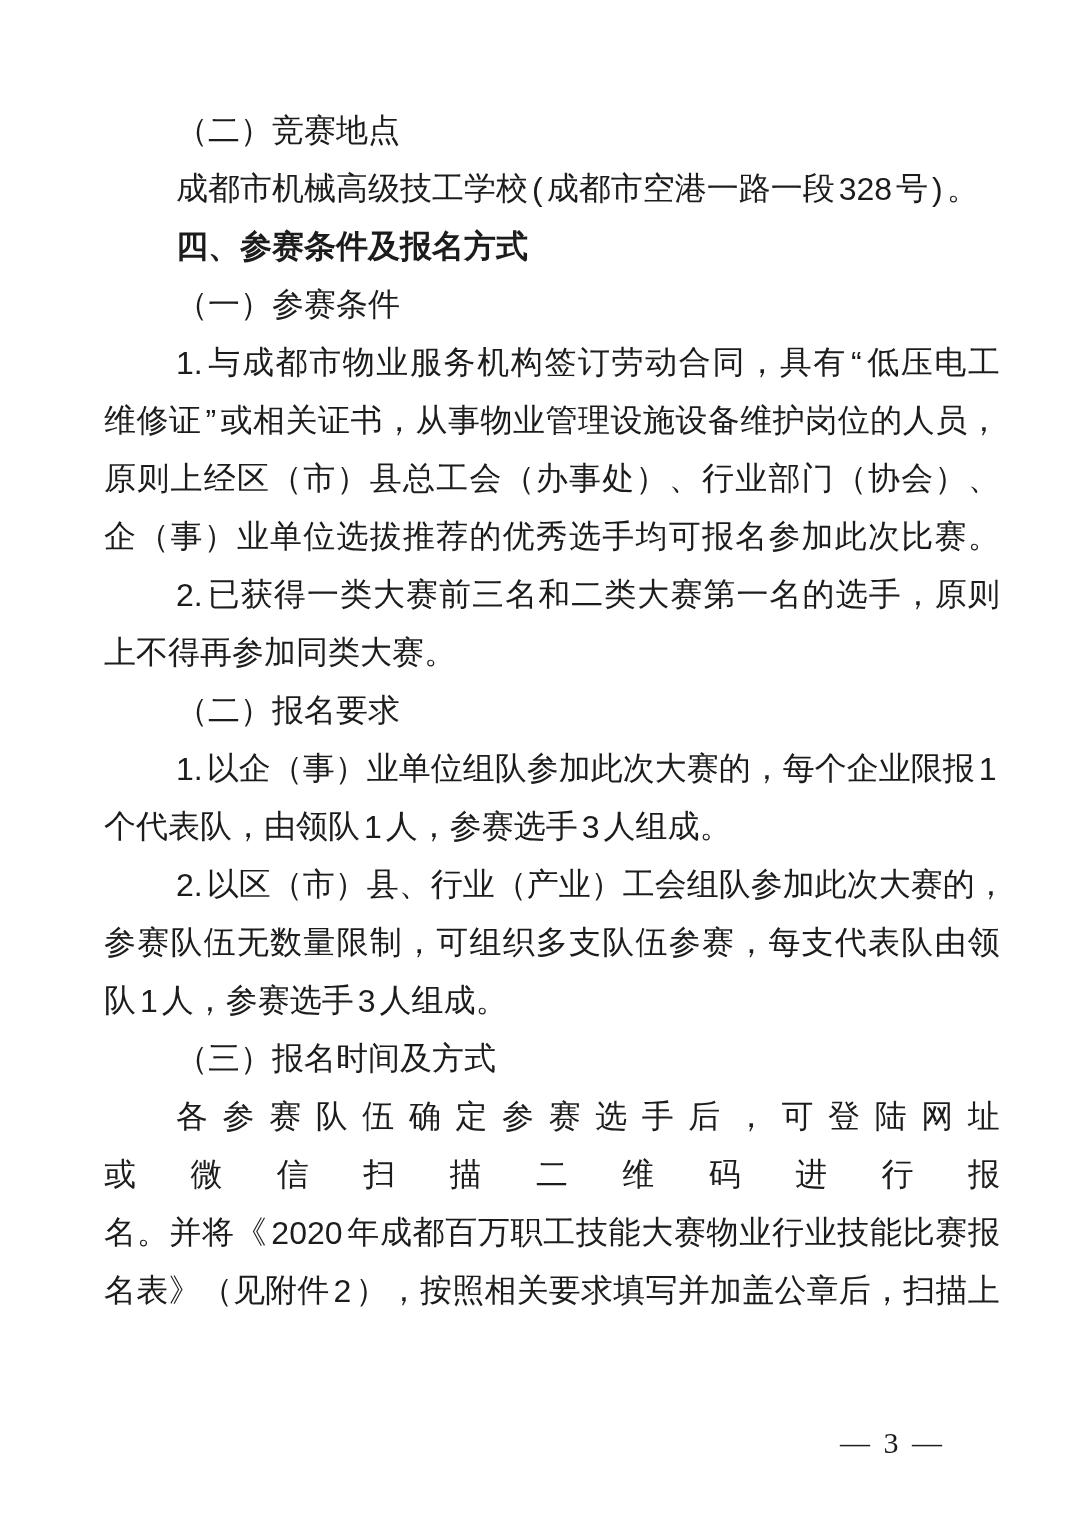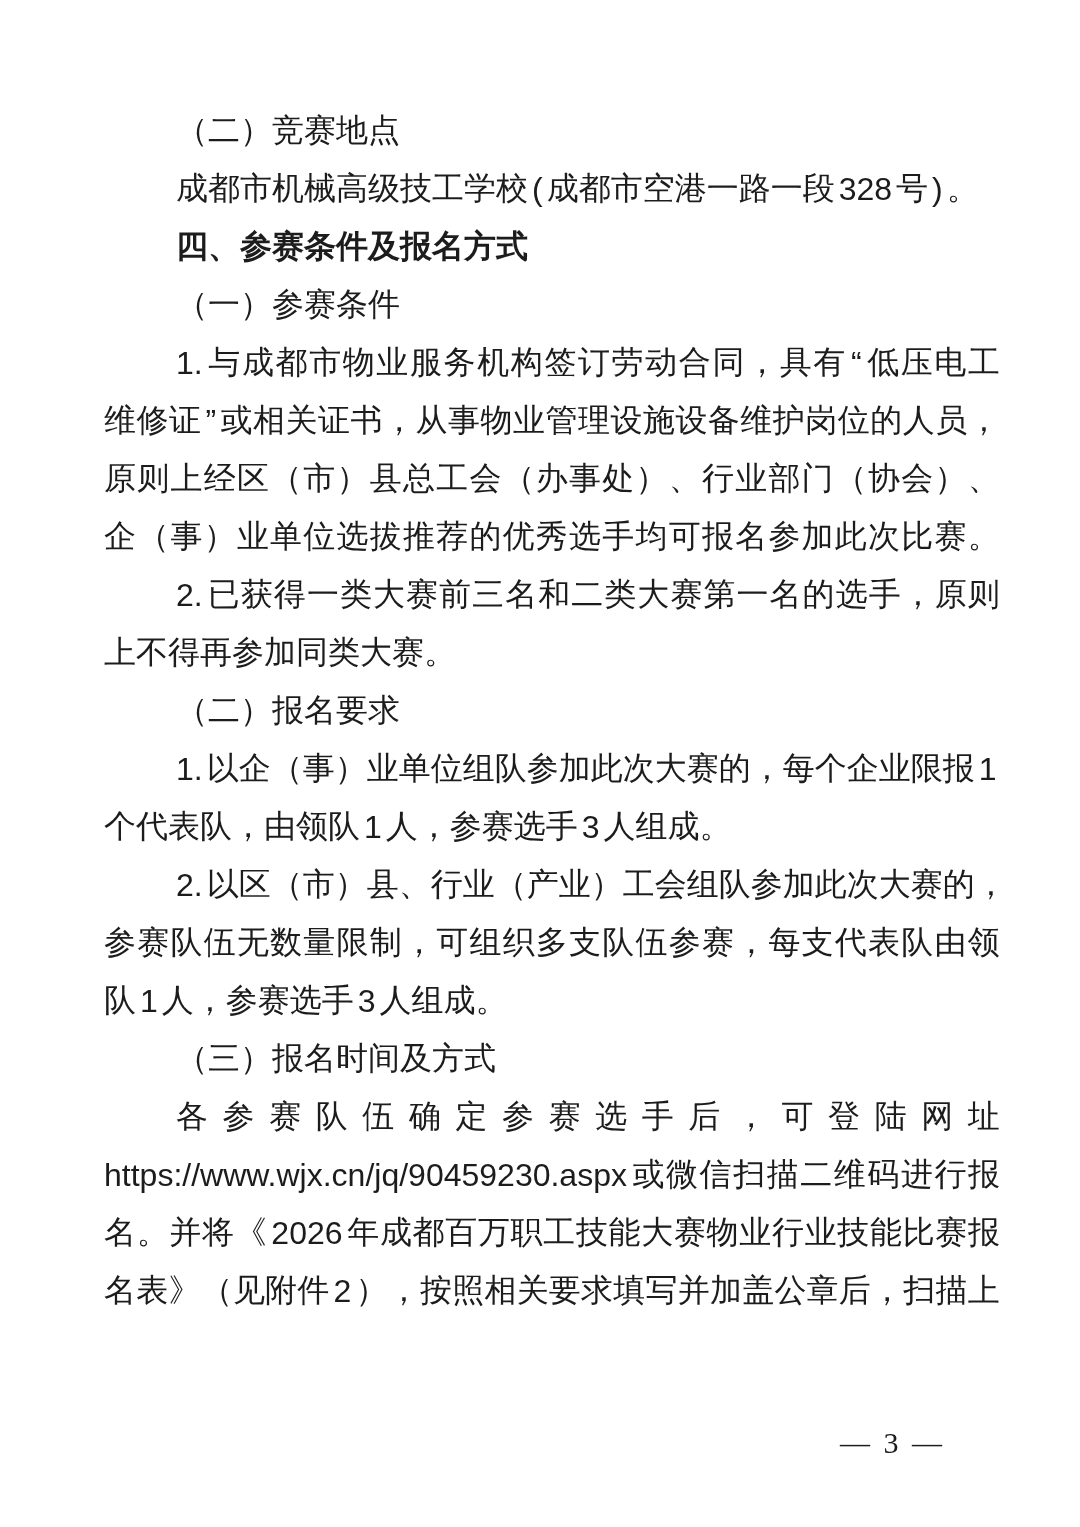--- a/index.html
+++ b/index.html
@@ -420,40 +420,39 @@
         <span class="c">手</span>
         <span class="c">后</span>
         <span class="c">，</span>
         <span class="c">可</span>
         <span class="c">登</span>
         <span class="c">陆</span>
         <span class="c">网</span>
         <span class="c">址</span>
       </div>
     <div class="line fill tok">
-        <span class="w">https://www.wjx.cn/jq/90459230.aspx</span>
         <span class="c">或</span>
         <span class="c">微</span>
         <span class="c">信</span>
         <span class="c">扫</span>
         <span class="c">描</span>
         <span class="c">二</span>
         <span class="c">维</span>
         <span class="c">码</span>
         <span class="c">进</span>
         <span class="c">行</span>
         <span class="c">报</span>
       </div>
     <div class="line fill tok">
         <span class="c">名</span>
         <span class="c">。</span>
         <span class="c">并</span>
         <span class="c">将</span>
         <span class="c">《</span>
-        <span class="w">2026</span>
+        <span class="w">2020</span>
         <span class="c">年</span>
         <span class="c">成</span>
         <span class="c">都</span>
         <span class="c">百</span>
         <span class="c">万</span>
         <span class="c">职</span>
         <span class="c">工</span>
         <span class="c">技</span>
         <span class="c">能</span>
         <span class="c">大</span>

